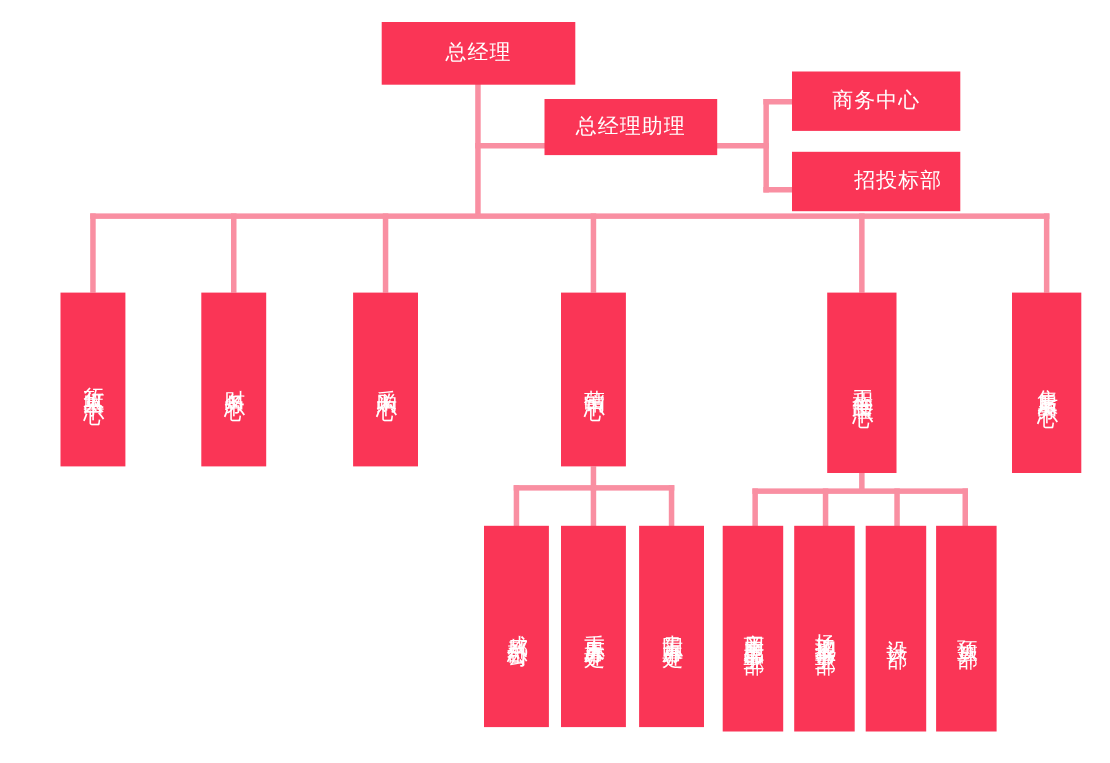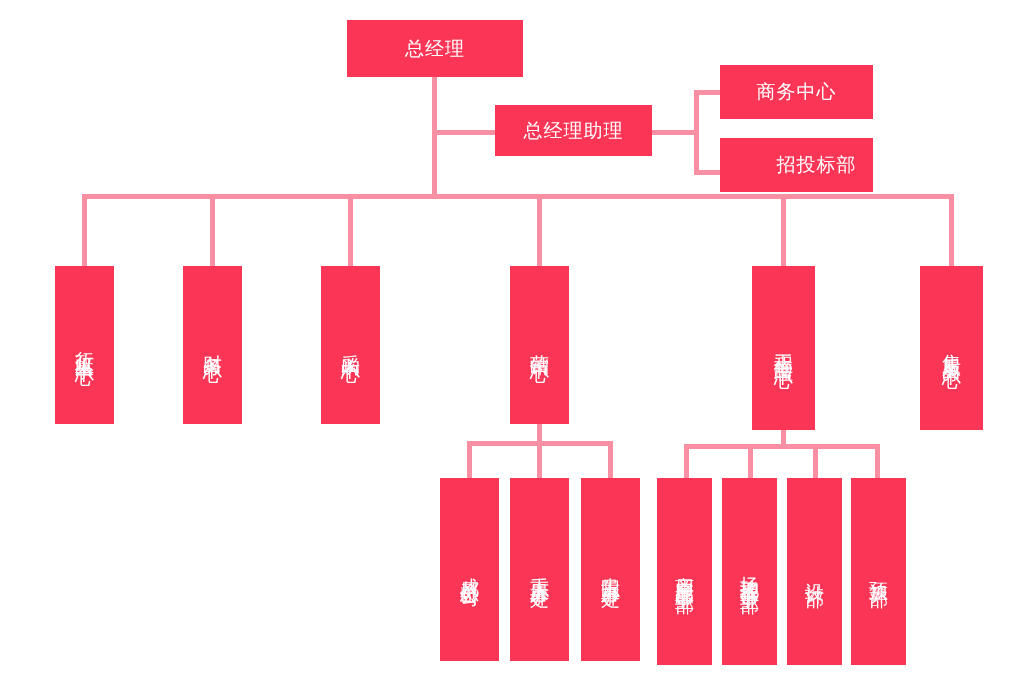--- a/index.html
+++ b/index.html
@@ -78,21 +78,21 @@
   <div class="conn" style="left:684px; top:444px; width:196px; height:5px;"></div>
   <div class="conn" style="left:684px; top:444px; width:5px; height:36px;"></div>
   <div class="conn" style="left:748px; top:444px; width:5px; height:36px;"></div>
   <div class="conn" style="left:813px; top:444px; width:5px; height:36px;"></div>
   <div class="conn" style="left:875px; top:444px; width:5px; height:36px;"></div>
 
   <div class="node" style="left:347px; top:20px; width:176px; height:57px;">
     <span class="label">总经理</span>
   </div>
 
-  <div class="node" style="left:495px; top:105px; width:157px; height:51px;">
+  <div class="node" style="left:495px; top:90px; width:157px; height:51px;">
     <span class="label">总经理助理</span>
   </div>
 
   <div class="node" style="left:720px; top:65px; width:153px; height:54px;">
     <span class="label">商务中心</span>
   </div>
 
   <div class="node" style="left:720px; top:138px; width:153px; height:54px;padding-left:40px;">
     <span class="label">招投标部</span>
   </div>

